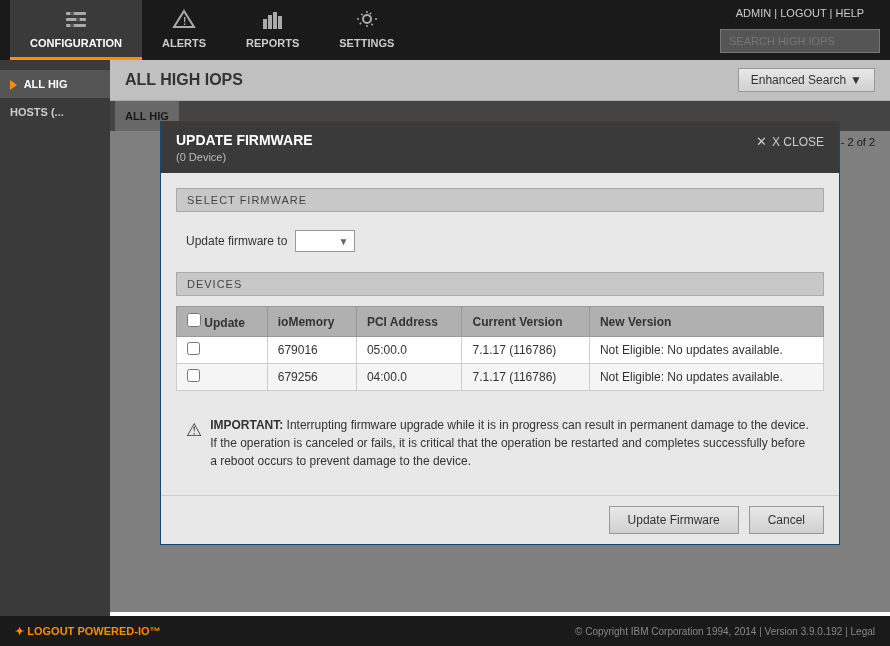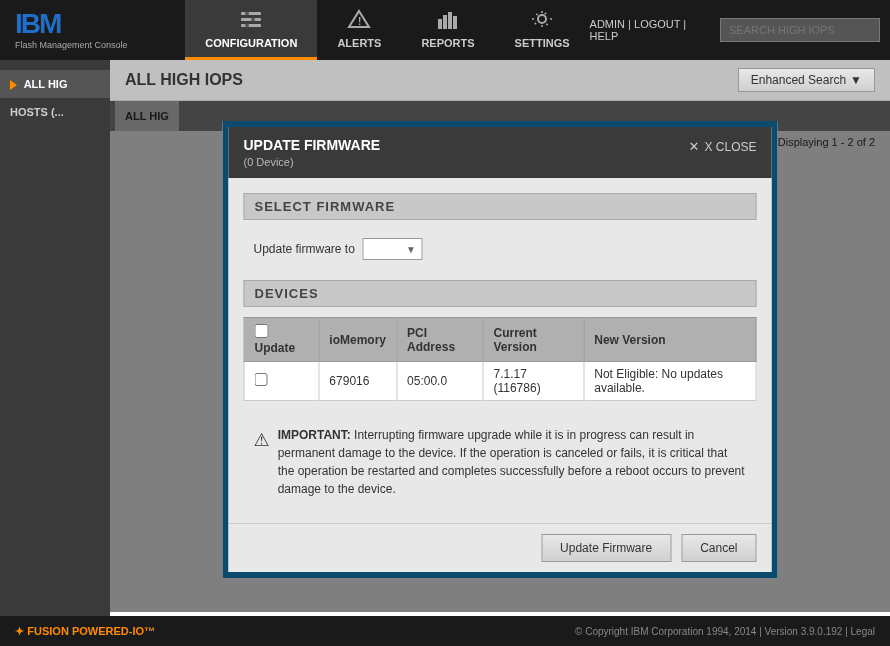--- a/index.html
+++ b/index.html
@@ -53,20 +53,21 @@
       cursor: pointer;
       border-bottom: 3px solid transparent;
       position: relative;
     }
     .nav-tab.active { background: #3a3a3a; border-bottom: 3px solid #ff8c00; color: white; }
     .nav-tab .tab-icon { font-size: 20px; margin-bottom: 3px; }
     #top-right {
       display: flex;
       align-items: center;
       gap: 10px;
+      flex-direction: column;
     }
     #admin-links {
       font-size: 11px;
       color: #ccc;
     }
     #admin-links span { cursor: pointer; }
 
     
     #sidebar {
       width: 110px;
@@ -157,24 +158,24 @@
       background: rgba(0,0,0,0.5);
       z-index: 10;
     }
 
     
     #modal {
       position: absolute;
       top: 20px;
       left: 50%;
       transform: translateX(-50%);
-      width: 555px;
+      width: 680px;
       background: white;
       z-index: 20;
-      border: 6px solid #0c4a6e;
+      border: 1px solid #0c4a6e;
     }
     #modal-header {
       background: #3a3a3a;
       padding: 10px 15px;
       display: flex;
       align-items: flex-start;
       justify-content: space-between;
     }
     #modal-title-area {
       color: white;
@@ -203,22 +204,22 @@
     #modal-body {
       padding: 15px;
       background: #e8e8e8;
     }
 
     
     .section-header {
       background: #c8c8c8;
       border: 1px solid #aaa;
       padding: 5px 10px;
-      font-size: 13px;
-      font-weight: bold;
+      font-size: 11px;
+      font-weight: normal;
       color: #444;
       letter-spacing: 1px;
       margin-bottom: 10px;
     }
 
     
     #firmware-select-row {
       display: flex;
       align-items: center;
       padding: 8px 10px 15px 10px;
@@ -340,26 +341,20 @@
     #content-wrapper {
       flex: 1;
       display: flex;
       position: relative;
     }
   </style>
 </head>
 <body>
 
 <div id="top-bar">
-  <div id="logo-area">
-    <div id="ibm-logo">
-      <span style="color:#1e6fcc;">I</span><span style="color:#1e6fcc;">B</span><span style="color:#1e6fcc;">M</span>
-    </div>
-    <div id="console-label">Flash Management Console</div>
-  </div>
 
   <div id="nav-tabs">
     <div class="nav-tab active">
       <div class="tab-icon">
         <svg width="24" height="20" viewBox="0 0 24 20">
             <rect x="2" y="3" width="20" height="3" rx="1" fill="#aaa"></rect>
             <rect x="2" y="9" width="20" height="3" rx="1" fill="#aaa"></rect>
             <rect x="2" y="15" width="20" height="3" rx="1" fill="#aaa"></rect>
             <circle cx="8" cy="4.5" r="2" fill="#555"></circle>
             <circle cx="14" cy="10.5" r="2" fill="#555"></circle>
@@ -488,20 +483,27 @@
                   </tr>
                 </thead>
                 <tbody>
                   <tr>
                     <td><input type="checkbox" style=""></td>
                     <td>679016</td>
                     <td>05:00.0</td>
                     <td>7.1.17 (116786)</td>
                     <td class="not-eligible">Not Eligible: No updates available.</td>
                   </tr>
+                  <tr>
+                    <td><input type="checkbox" style=""></td>
+                    <td>679256</td>
+                    <td>04:00.0</td>
+                    <td>7.1.17 (116786)</td>
+                    <td class="not-eligible">Not Eligible: No updates available.</td>
+                  </tr>
                 </tbody>
               </table>
             </div>
 
             <div id="warning-area">
               <span id="warning-icon">⚠</span>
               <span>
                 <strong>IMPORTANT:</strong>
                 <span> Interrupting firmware upgrade while it is in progress can result in permanent damage to the device. If the operation is canceled or fails, it is critical that the operation be restarted and completes successfully before a reboot occurs to prevent damage to the device.</span>
               </span>
@@ -514,18 +516,18 @@
           </div>
         </div>
 
       </div>
     </div>
   </div>
 </div>
 
 <div id="footer">
   <div id="footer-logo">
-    <span id="fusion-logo">✦ FUSION POWERED-IO™</span>
+    <span id="fusion-logo">✦ LOGOUT POWERED-IO™</span>
   </div>
   <div id="footer-links">
     <span>© Copyright IBM Corporation 1994, 2014  |  Version 3.9.0.192  |  Legal</span>
   </div>
 </div>
 
 </body></html>

